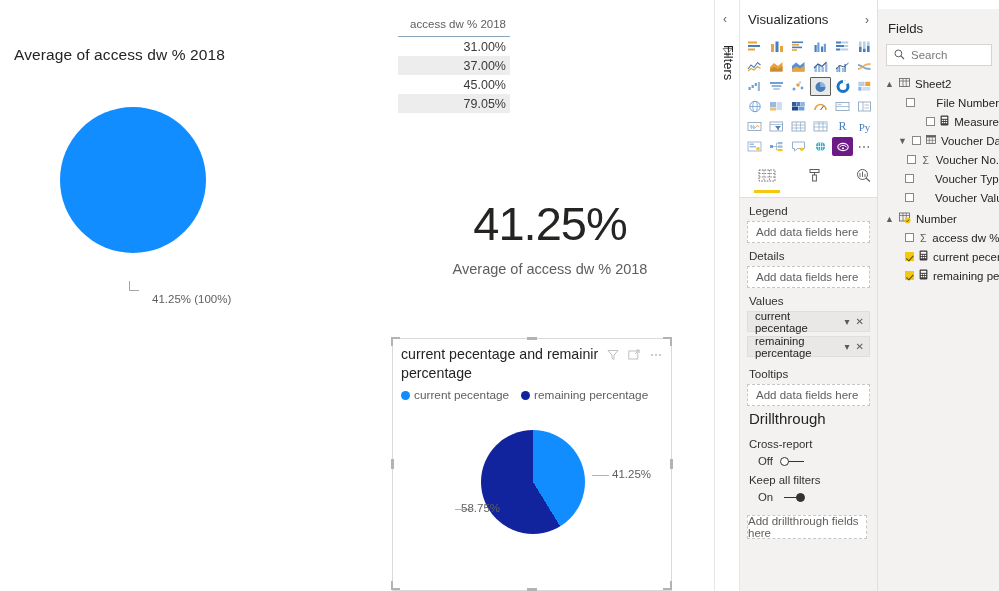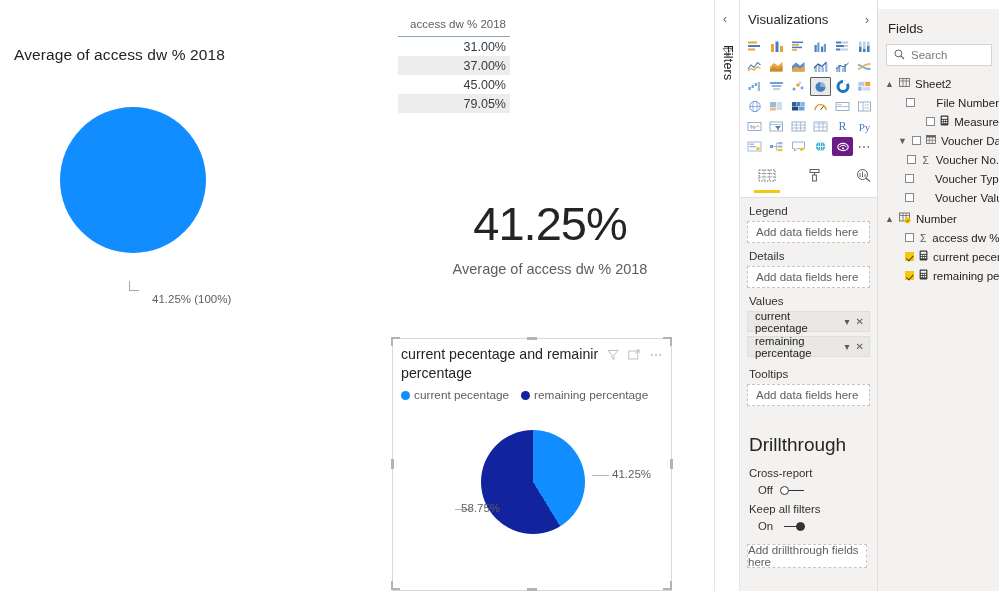--- a/index.html
+++ b/index.html
@@ -139,21 +139,21 @@
     margin: 0 7px; height: 22px; border: 1px dashed #c8c6c4; background: #fff;
     display: flex; align-items: center; padding-left: 8px;
     font-size: 11.5px; color: #605E5C;
   }
   .chip {
     margin: 0 7px 4px 7px; height: 21px; background: #e9e8e7; border: 1px solid #dededd;
     display: flex; align-items: center; justify-content: space-between;
     padding: 0 5px 0 7px; font-size: 11.3px; color: #252423;
   }
   .chip .acts { display: flex; gap: 6px; color: #5a5a5a; font-size: 10px; align-items:center; }
-  .sec-title { font-size: 19px; color: #252423; padding: 28px 0 6px 9px; }
+  .sec-title { font-size: 15px; color: #252423; padding: 4px 0 6px 9px; }
   .sub-label { font-size: 11.4px; color: #323130; padding: 5px 0 3px 9px; }
   .toggle-row { display: flex; align-items: center; gap: 7px; padding: 2px 0 2px 18px; font-size: 11.4px; color: #323130; }
   .tgl { position: relative; width: 26px; height: 10px; }
   .tgl .track { position:absolute; left: 4px; top: 4.5px; width: 20px; height: 1.6px; background: #333; }
   .tgl .knob  { position:absolute; top: 0.5px; width: 9px; height: 9px; border-radius: 50%; }
   .tgl.off .knob { left: 0px; background: #fff; border: 1.4px solid #333; }
   .tgl.on  .knob { left: 16px; background: #333; border: 1.4px solid #333; }
   .drill-drop {
     margin: 10px 10px 0 7px; height: 24px; border: 1px dashed #c8c6c4; background: #fff;
     display: flex; align-items: center; justify-content:center;

